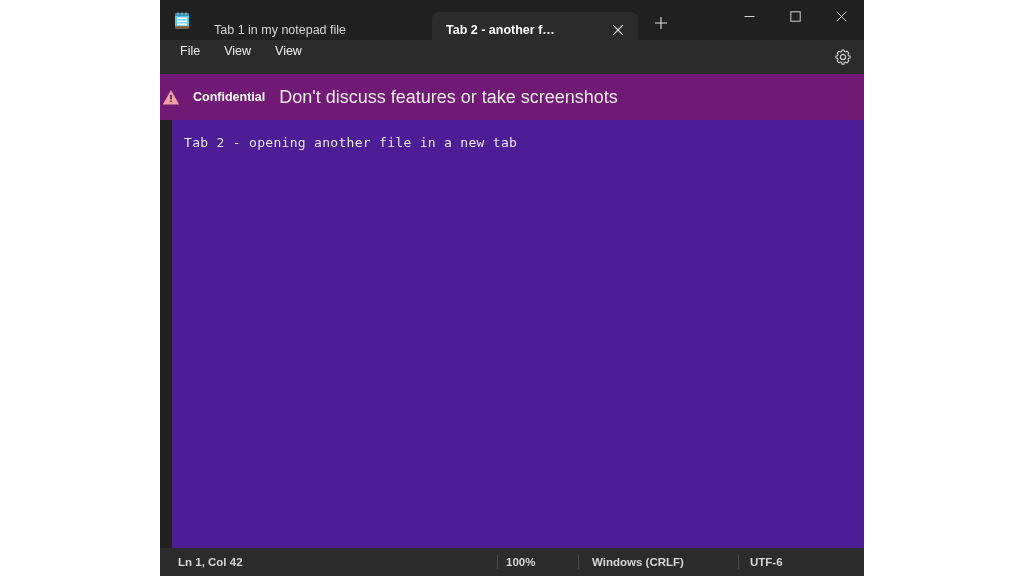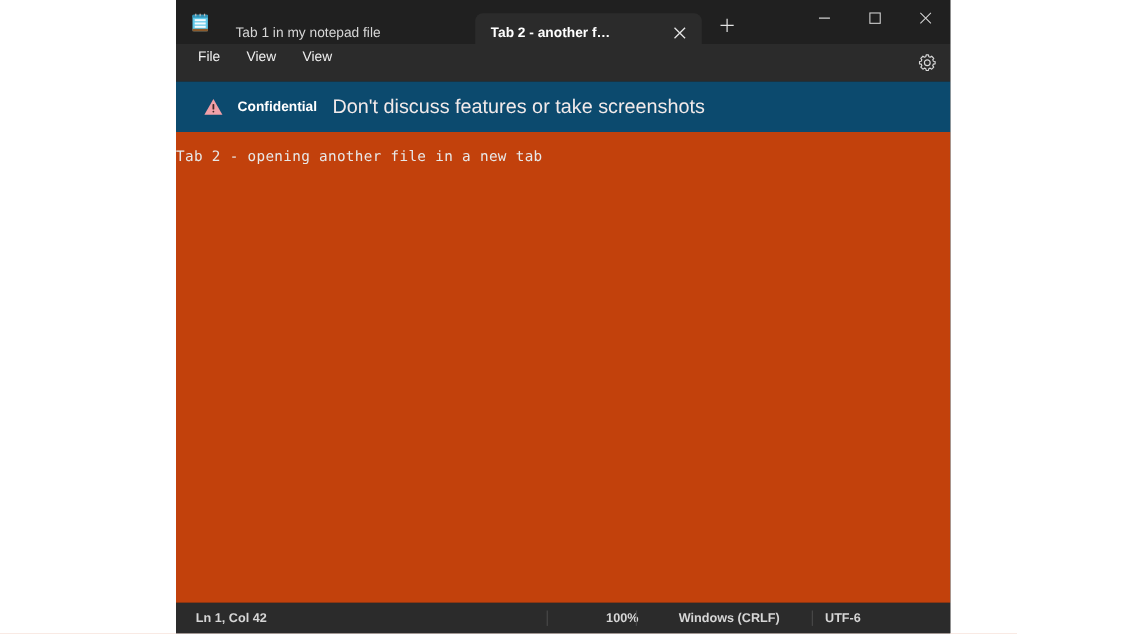--- a/index.html
+++ b/index.html
@@ -183,24 +183,24 @@
     justify-content: center;
     color: #d8d8d8;
     cursor: pointer;
   }
   .settings-btn svg { display: block; }
 
   
   .banner {
     flex: 0 0 46px;
     height: 46px;
-    background: #0c4a6e;
-    display: flex;
-    align-items: center;
-    padding-left: 24px;
+    background: #701a75;
+    display: flex;
+    align-items: center;
+    padding-left: 1px;
     box-sizing: border-box;
   }
 
   .banner-icon {
     flex: 0 0 20px;
     width: 20px;
     height: 20px;
     margin-right: 12px;
     display: flex;
     align-items: center;
@@ -219,25 +219,26 @@
   .banner-text {
     font-size: 18px;
     font-weight: 400;
     color: #f2eaea;
     white-space: nowrap;
   }
 
   
   .editor {
     flex: 1 1 auto;
-    background: #c2410c;
-    padding: 14px 0 0 0;
+    background: #4c1d95;
+    padding: 14px 0 0 12px;
     box-sizing: border-box;
     overflow: hidden;
     position: relative;
+    margin-left: 12px;
   }
 
   .editor-text {
     font-family: "DejaVu Sans Mono", monospace;
     font-size: 13px;
     line-height: 18px;
     color: #e8e8e8;
     white-space: pre;
     letter-spacing: 0.3px;
   }
@@ -371,25 +372,25 @@
 
     <div class="editor">
       <div class="editor-text">Tab 2 - opening another file in a new tab</div>
     </div>
 
     <div class="statusbar">
       <div class="status-cell" style="left:18px;">Ln 1, Col 42</div>
 
       <div class="status-sep" style="left:337px;"></div>
 
-      <div class="status-cell" style="left:346px;margin-left:45px;">100%</div>
+      <div class="status-cell" style="left:346px;">100%</div>
 
       <div class="status-sep" style="left:418px;"></div>
 
-      <div class="status-cell" style="left:432px;margin-left:25px;">Windows (CRLF)</div>
+      <div class="status-cell" style="left:432px;">Windows (CRLF)</div>
 
       <div class="status-sep" style="left:578px;"></div>
 
       <div class="status-cell" style="left:590px;">UTF-6</div>
     </div>
 
   </div>
 </div>
 
 </body></html>

